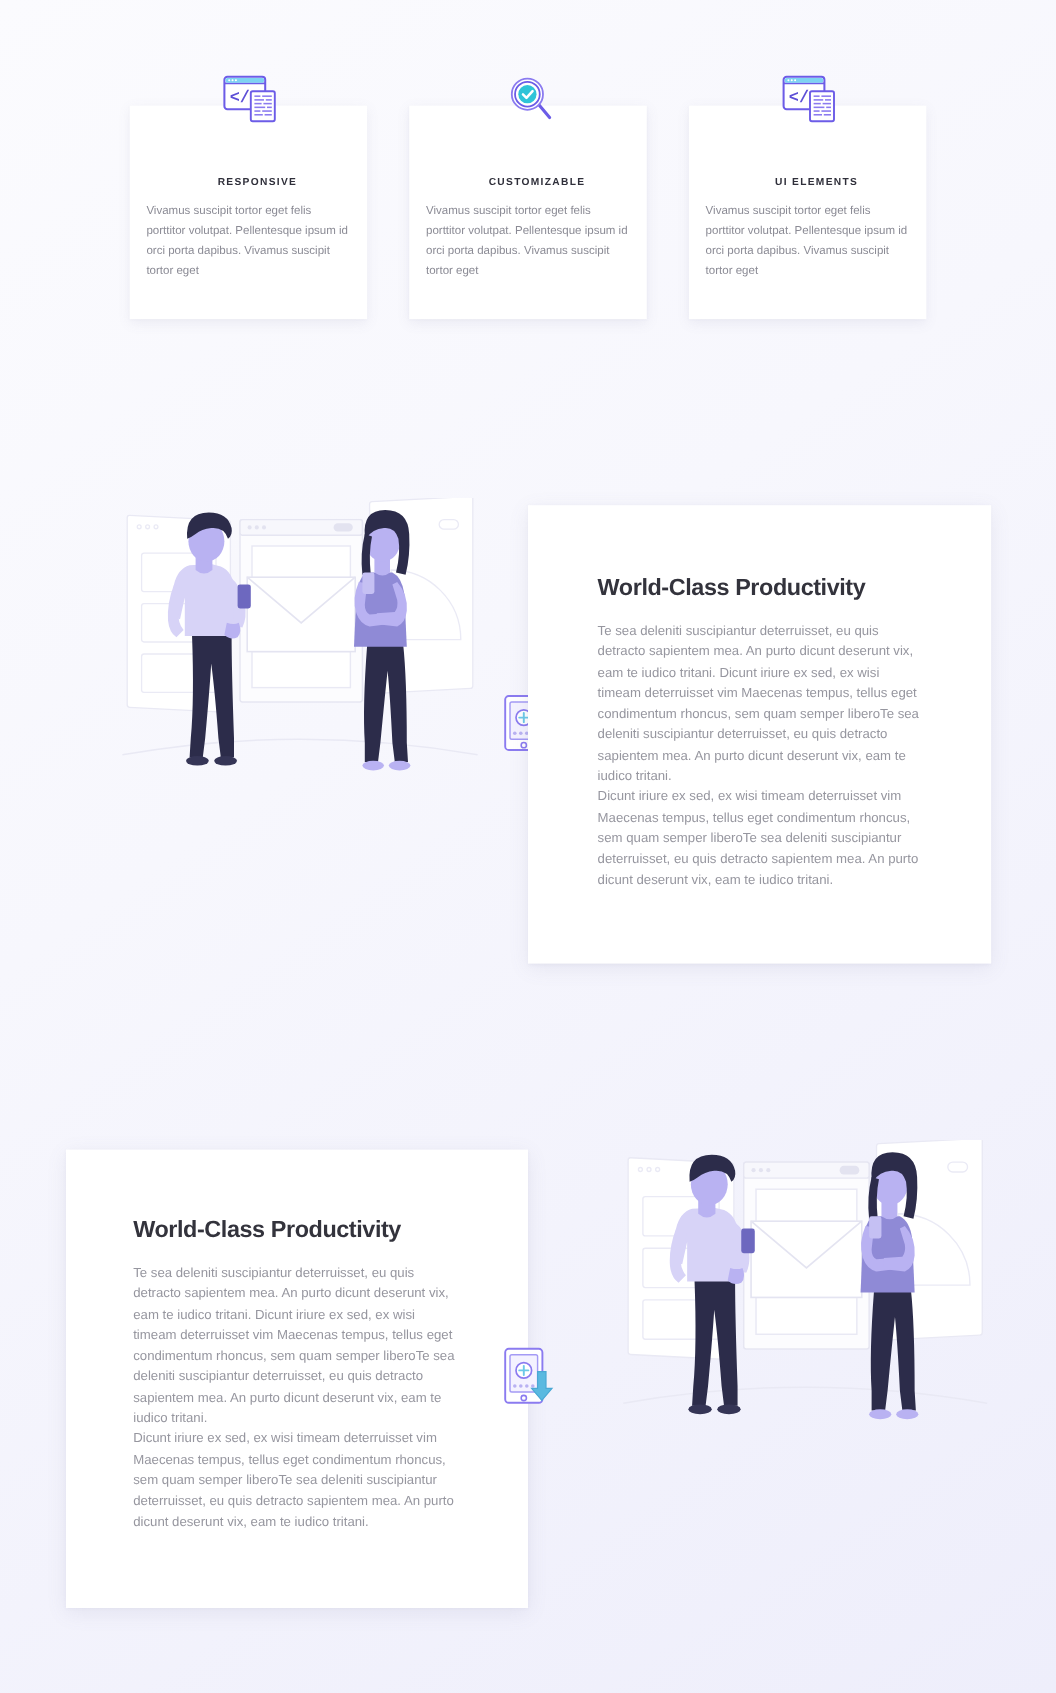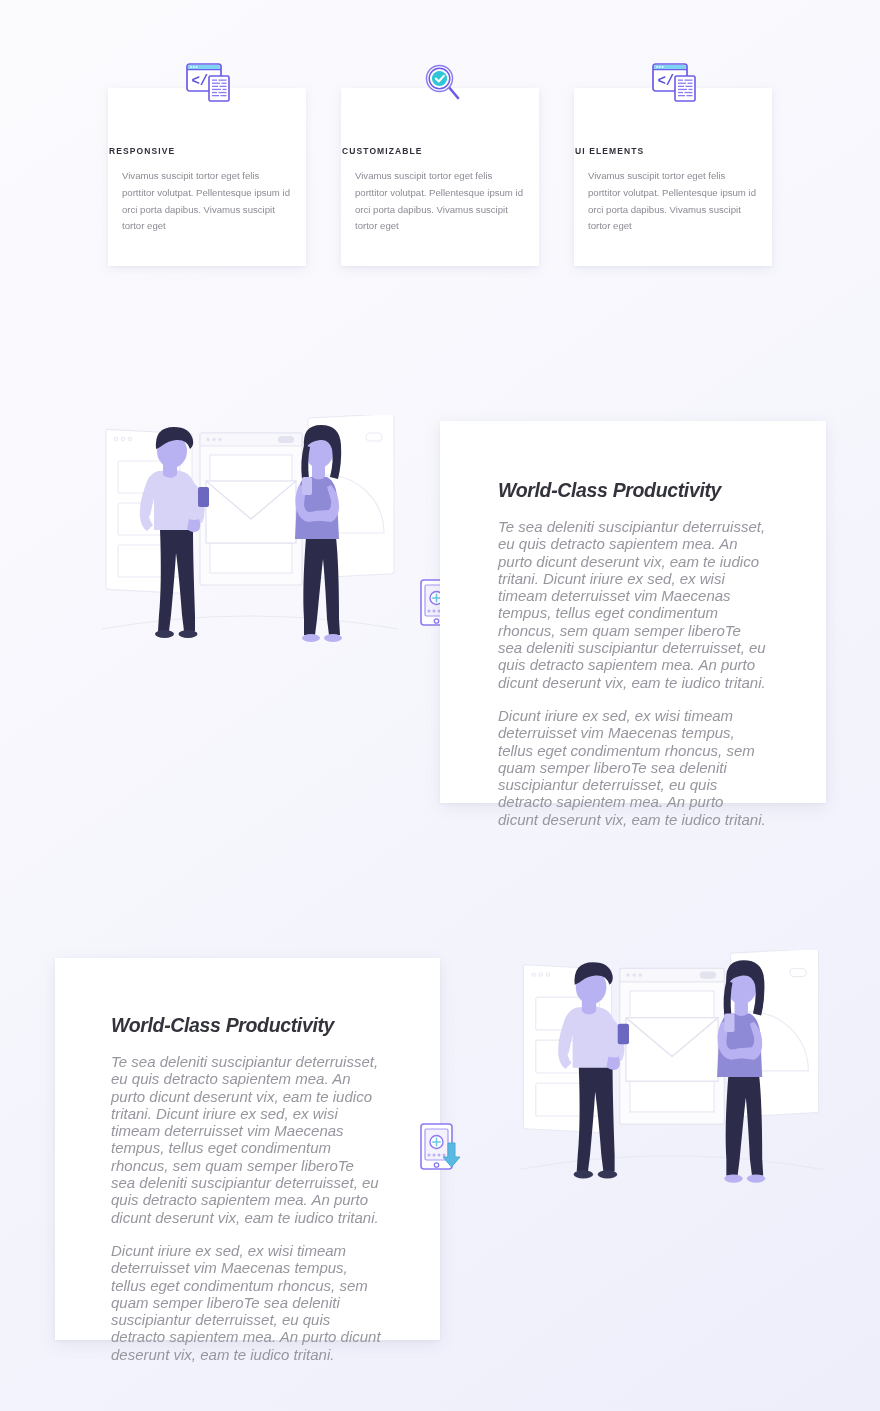--- a/index.html
+++ b/index.html
@@ -42,23 +42,24 @@
     left: 50%;
     top: -28px;
     transform: translateX(-50%);
     width: 56px;
     height: 48px;
     display: block;
   }
 
   .feature-title {
     position: absolute;
-    left: 1px;
+    left: 15px;
     right: 0;
     top: 58px;
+    text-align: center;
     font-size: 8.5px;
     font-weight: bold;
     letter-spacing: 1.1px;
     color: #2f2f3a;
   }
 
   .feature-body {
     position: absolute;
     left: 14px;
     right: 14px;
@@ -67,21 +68,20 @@
     line-height: 16.8px;
     color: #8b8b95;
   }
 
   
   .content-card {
     position: absolute;
     background: #ffffff;
     box-shadow: 0 4px 16px rgba(110, 110, 150, 0.11),
                 0 1px 3px rgba(110, 110, 150, 0.07);
-    font-style: italic;
   }
 
   #prod-card-top {
     left: 440px;
     top: 421px;
     width: 386px;
     height: 382px;
   }
 
   #prod-card-bottom {
@@ -107,26 +107,26 @@
 
   .prod-heading {
     font-size: 19.5px;
     font-weight: bold;
     letter-spacing: -0.35px;
     color: #33333c;
     margin-bottom: 16px;
   }
 
   .prod-para {
-    font-size: 15px;
+    font-size: 11px;
     line-height: 17.3px;
     color: #96969f;
   }
 
-  .prod-para + .prod-para { margin-top: 16px; }
+  .prod-para + .prod-para { }
 
   
   .illus {
     position: absolute;
     display: block;
   }
 
   #illus-top   { left: 100px; top: 415px; width: 300px; height: 242px; }
   #illus-bottom{ left: 512px; top: 950px; width: 318px; height: 248px; }
 

